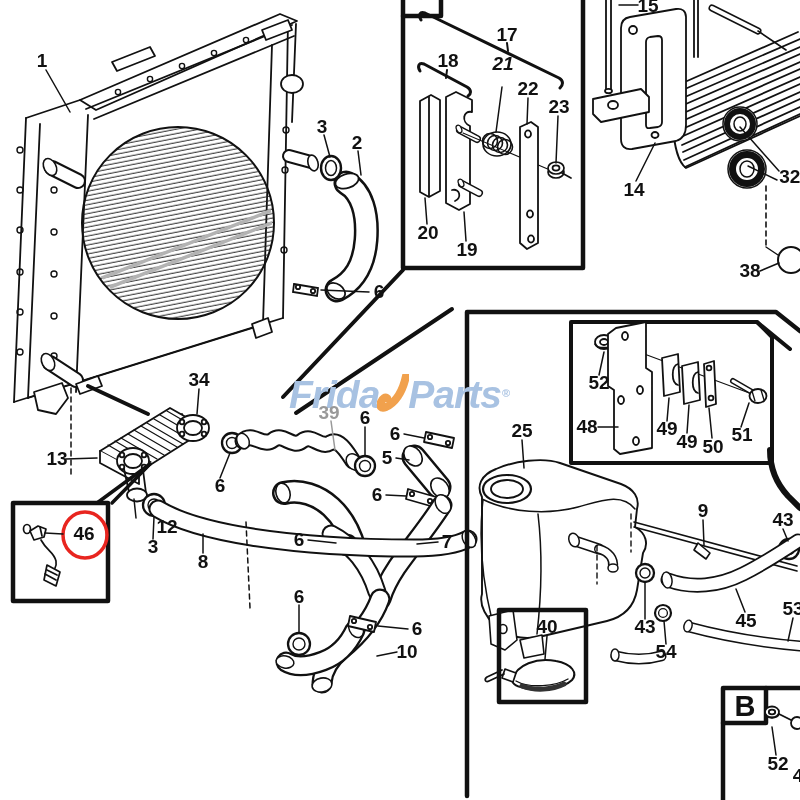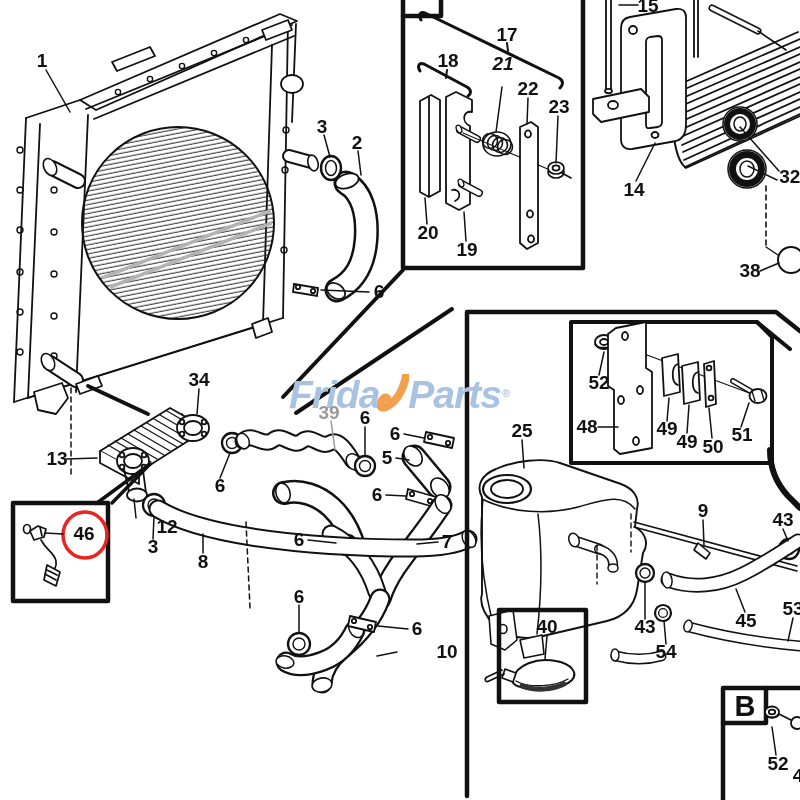--- a/index.html
+++ b/index.html
@@ -636,21 +636,21 @@
       <span class="part-label" style="left: 84px; top: 534px;">46</span>
       <span class="part-label muted" style="left: 329px; top: 413px; text-align: right;">39</span>
       <span class="part-label" style="left: 365px; top: 418px;">6</span>
       <span class="part-label" style="left: 395px; top: 434px;">6</span>
       <span class="part-label" style="left: 387px; top: 458px;">5</span>
       <span class="part-label" style="left: 377px; top: 495px;">6</span>
       <span class="part-label" style="left: 447px; top: 542px;">7</span>
       <span class="part-label" style="left: 299px; top: 540px;">6</span>
       <span class="part-label" style="left: 299px; top: 597px;">6</span>
       <span class="part-label" style="left: 417px; top: 629px;">6</span>
-      <span class="part-label" style="left: 407px; top: 652px; margin-left: 40px;">10</span>
+      <span class="part-label" style="left: 407px; top: 652px;">10</span>
       <span class="part-label" style="left: 507px; top: 35px;">17</span>
       <span class="part-label" style="left: 448px; top: 61px;">18</span>
       <span class="part-label" style="left: 503px; top: 64px; font-style: italic;">21</span>
       <span class="part-label" style="left: 528px; top: 89px;">22</span>
       <span class="part-label" style="left: 559px; top: 107px;">23</span>
       <span class="part-label" style="left: 428px; top: 233px;">20</span>
       <span class="part-label" style="left: 467px; top: 250px;">19</span>
       <span class="part-label" style="left: 648px; top: 6px;">15</span>
       <span class="part-label" style="left: 634px; top: 190px;">14</span>
       <span class="part-label" style="left: 793px; top: 177px;">32-</span>

